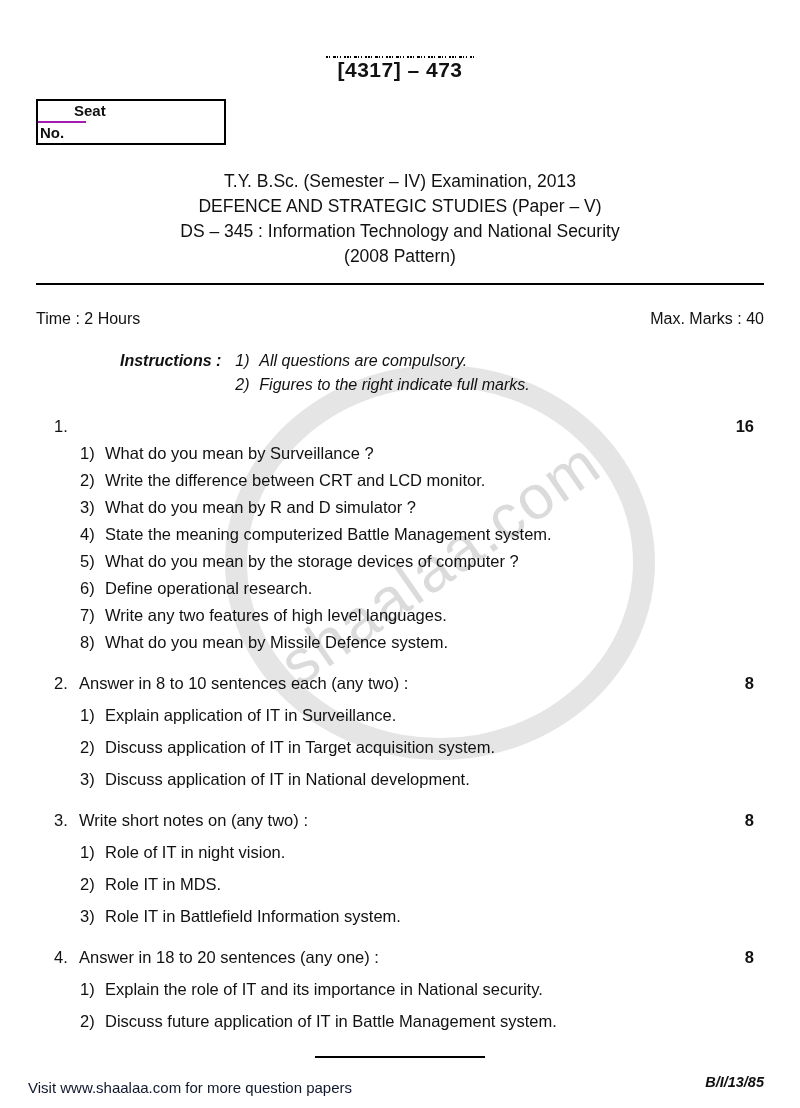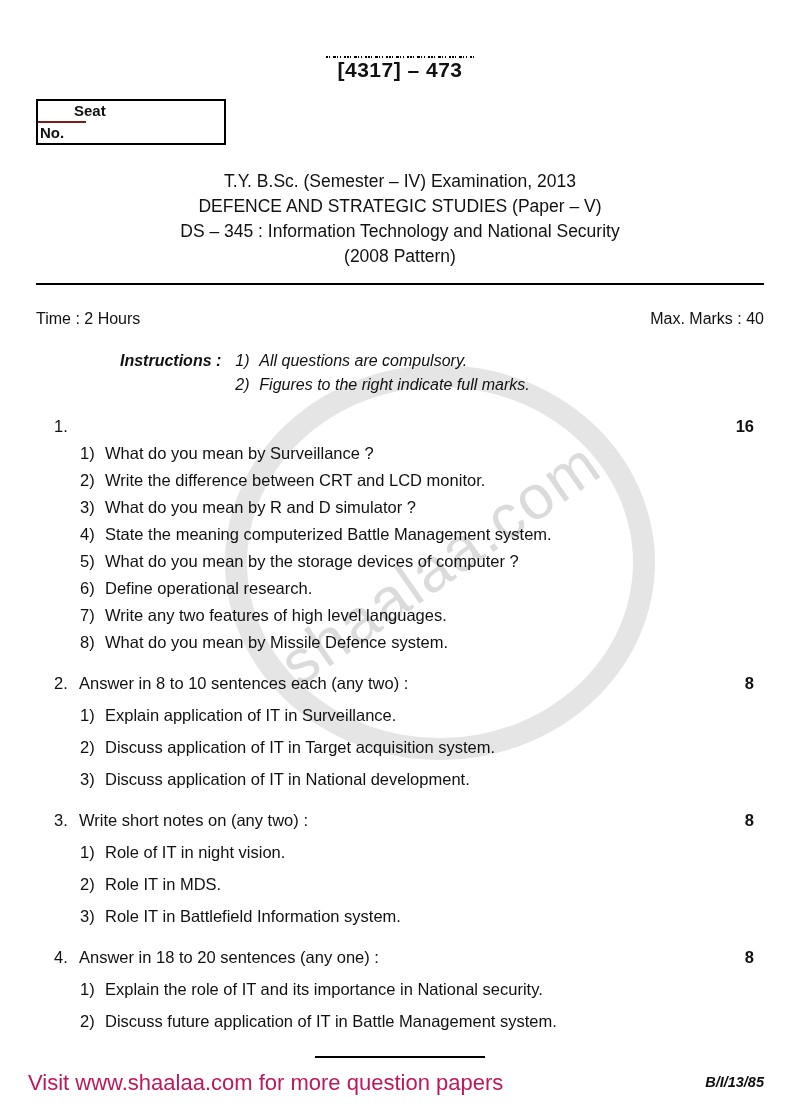--- a/index.html
+++ b/index.html
@@ -26,21 +26,21 @@
       #000 0 2px,#fff 2px 3px,#000 3px 4px,#fff 4px 7px,
       #000 7px 10px,#fff 10px 11px,#000 11px 12px,#fff 12px 14px,
       #000 14px 15px,#fff 15px 18px,#000 18px 20px,#fff 20px 21px);
   }
   .paper-code{font-size:21px;font-weight:bold;letter-spacing:0.5px;}
 
   
   .seat-box{width:190px;height:46px;border:2px solid #000;display:flex;margin-top:17px;box-sizing:border-box;background:#fff;}
   .seat-labels{width:48px;display:flex;flex-direction:column;border-right:0;}
   .seat-label{font-weight:bold;font-size:15px;line-height:20px;padding:0 2px;}
-  .seat-label-top{border-bottom:2px solid #7f1d1d;padding-left:36px;}
+  .seat-label-top{border-bottom:2px solid #a21caf;padding-left:36px;}
   .seat-blank{flex:1;}
 
   
   .titles{margin-top:24px;text-align:center;font-weight:normal;font-size:17.5px;line-height:25px;}
 
   .rule{border:0;border-top:2px solid #000;margin:14px 0 0 0;}
 
   .time-marks{display:flex;justify-content:space-between;font-size:16px;margin-top:25px;}
 
   
@@ -59,21 +59,21 @@
   .q-num{width:25px;flex:0 0 25px;}
   .q-text{flex:1;}
   .q-marks{position:absolute;right:10px;top:0;font-weight:bold;margin-left:24px;}
   .q-item{display:flex;padding-left:44px;margin-top:11px;}
   .q0 .q-item{margin-top:6px;}
   .q-item-num{width:25px;flex:0 0 25px;}
 
   
   .end-line{width:170px;border-top:2px solid #000;margin:24px auto 0 auto;}
   .print-code{text-align:right;font-style:italic;font-weight:bold;font-size:14.5px;margin-top:16px;}
-  .site-footer{position:absolute;left:28px;bottom:12px;font-size:22px;color:#be185d;z-index:1;}
+  .site-footer{position:absolute;left:28px;bottom:12px;font-size:15px;color:#0f172a;z-index:1;}
 </style>
 </head>
 <body>
 
 <div class="watermark">
   <div class="wm-circle"></div>
   <div class="wm-text">shaalaa.com</div>
 </div>
 
 <div class="page">

